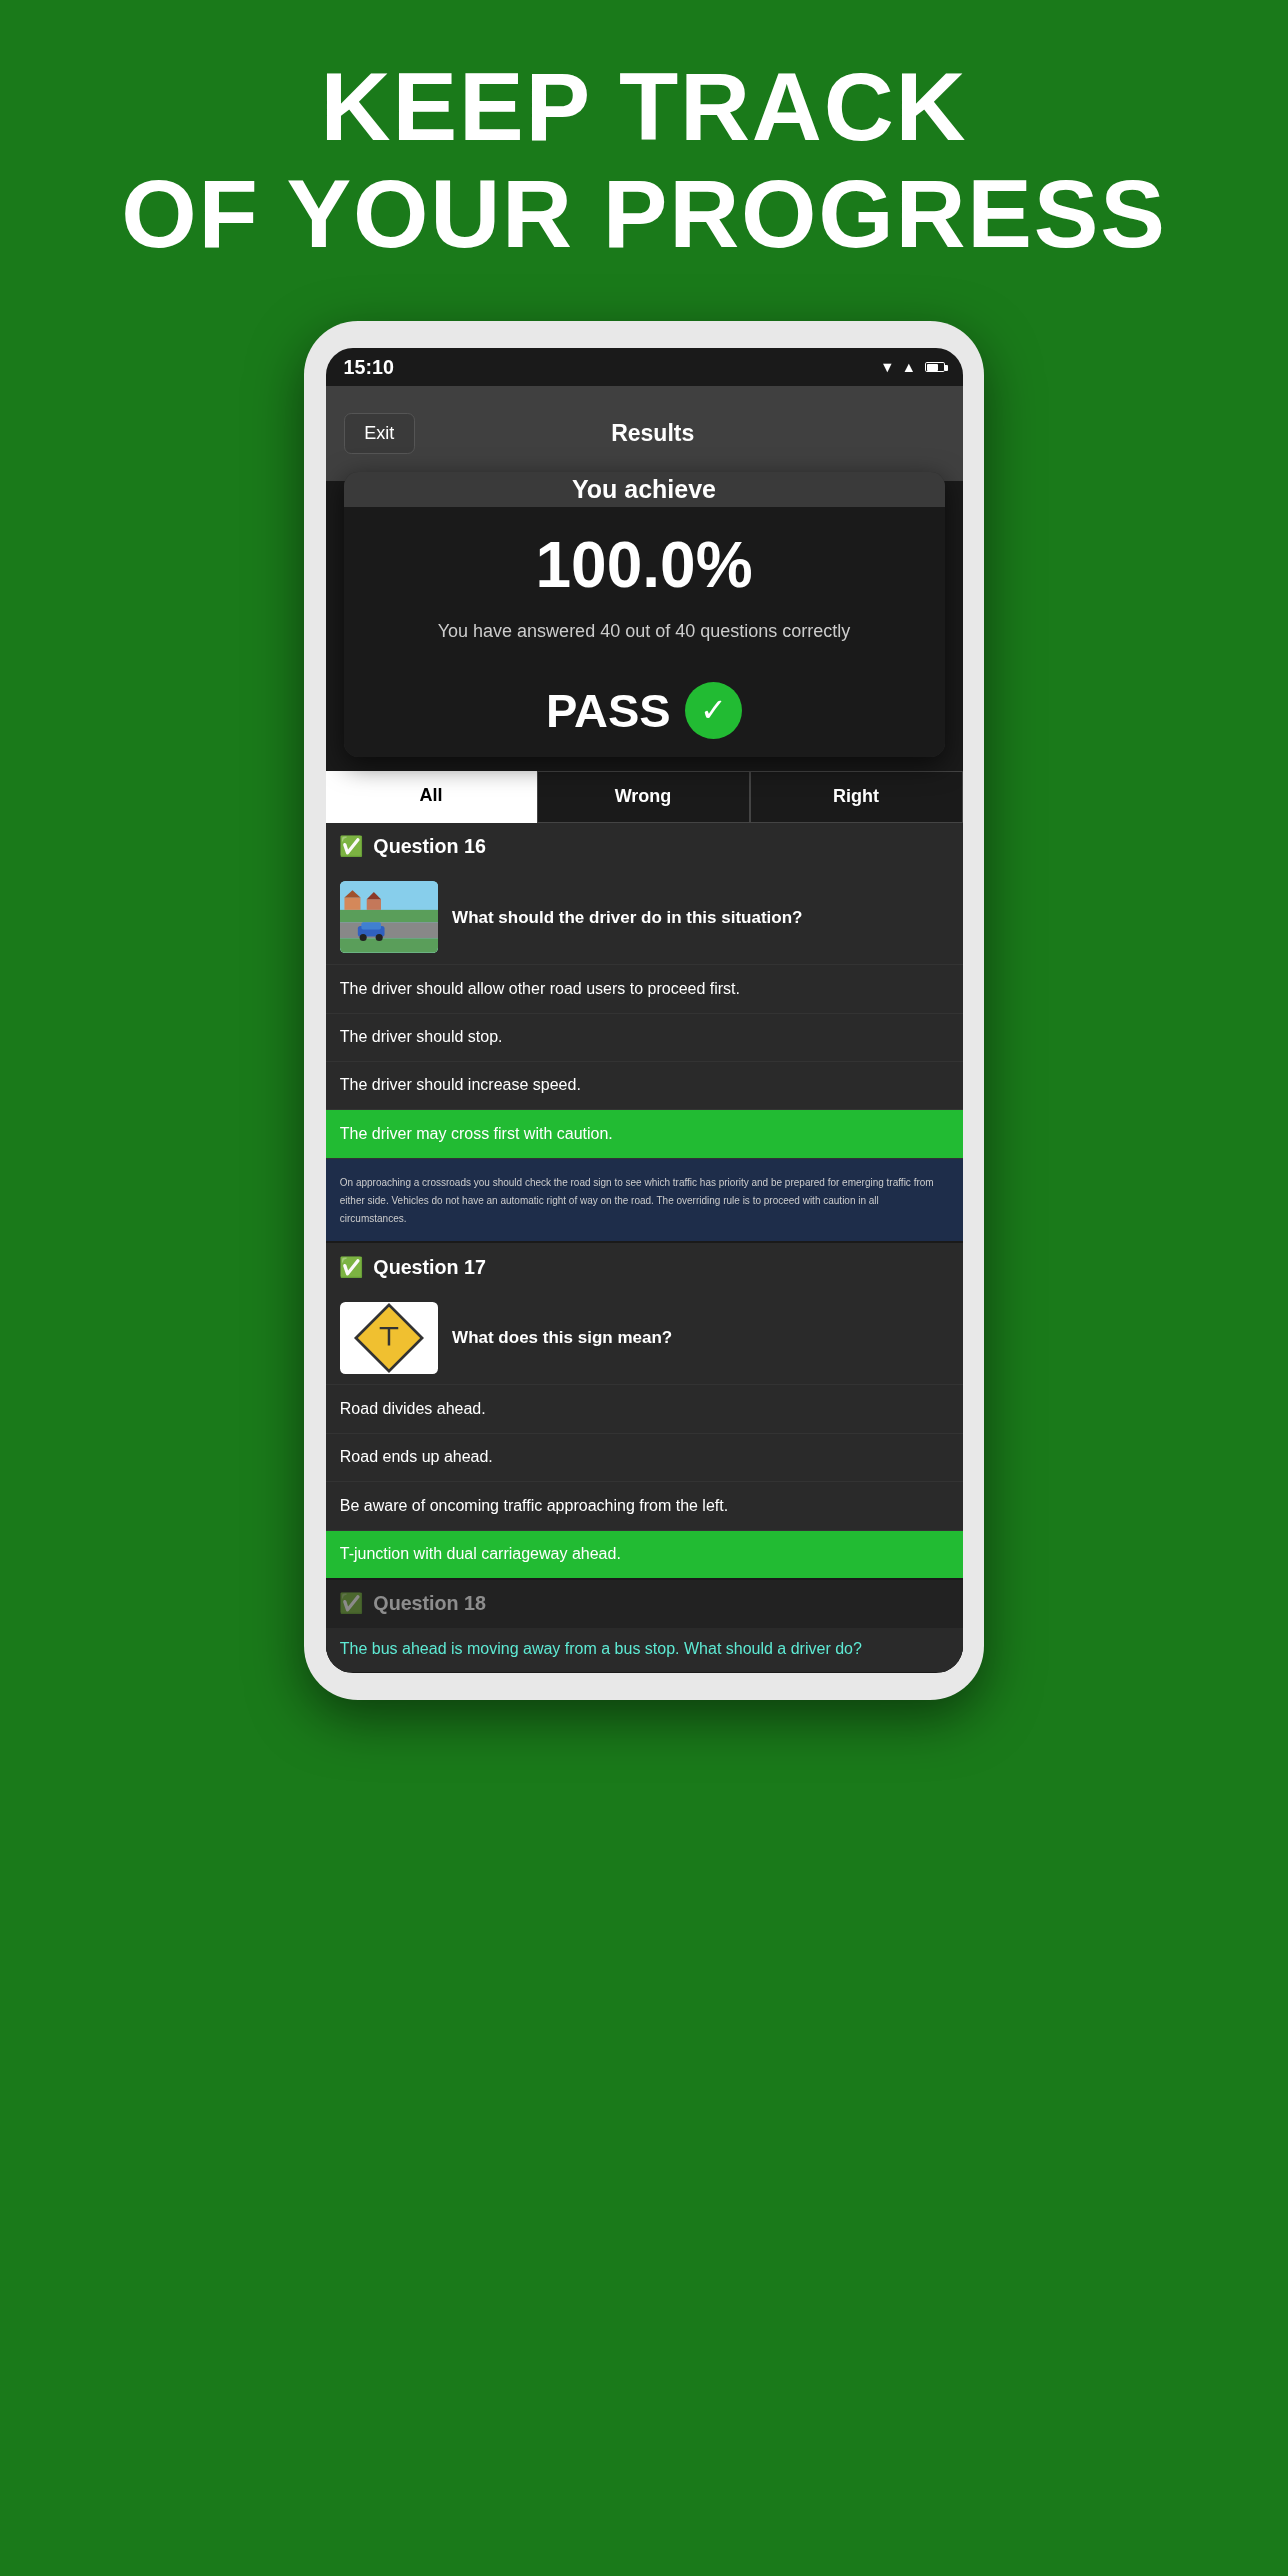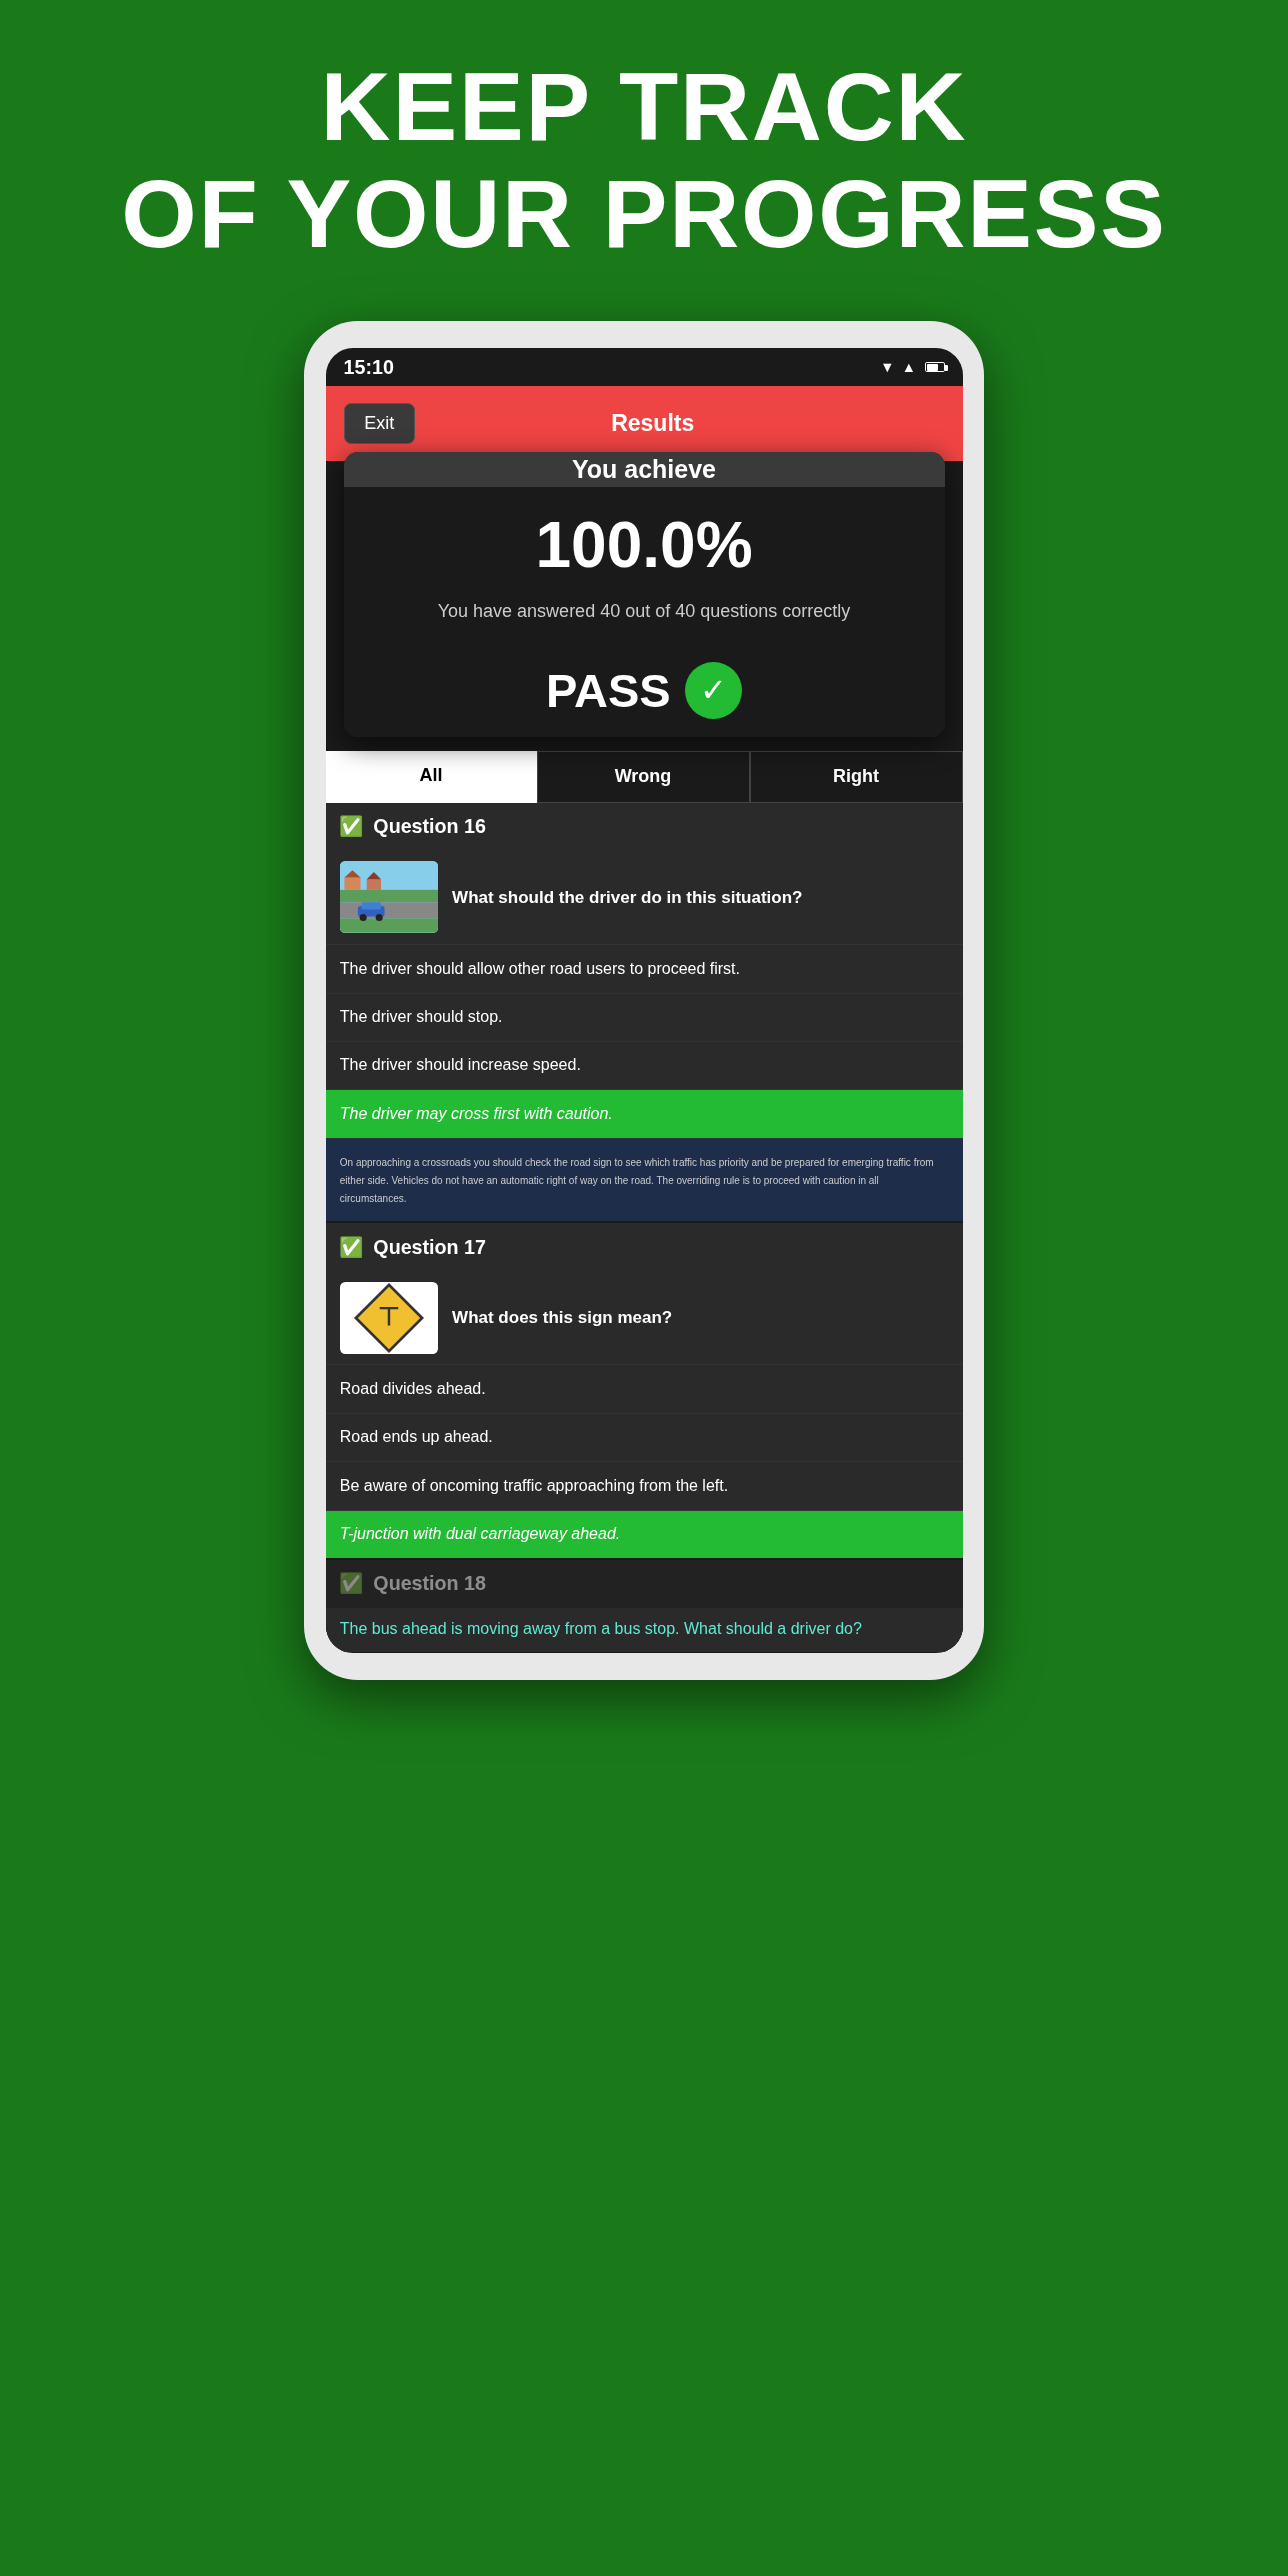--- a/index.html
+++ b/index.html
@@ -64,24 +64,24 @@
     }
 
     .phone-screen {
       background: #1a1a1a;
       border-radius: 0 0 27px 27px;
       overflow: hidden;
     }
 
     
     .app-header {
-      background: #ef4444;
-      display: flex;
-      align-items: center;
-      padding: 17px 18px;
+      background: #404040;
+      display: flex;
+      align-items: center;
+      padding: 27px 18px;
       gap: 18px;
     }
 
     .exit-btn {
       background: #3a3a3a;
       border: 1.8px solid #555;
       border-radius: 7.2px;
       color: white;
       padding: 9px 19.7px;
       font-size: 18px;
@@ -268,21 +268,20 @@
     }
 
     .answer-option {
       background: #2a2a2a;
       padding: 12.5px 14.3px;
       border-top: 0.9px solid #333;
     }
 
     .answer-option.correct {
       background: #22bb33;
-      font-style: italic;
     }
 
     .answer-option-text {
       color: white;
       font-size: 16px;
       line-height: 1.4;
     }
 
     .answer-option.correct .answer-option-text {
       color: white;

